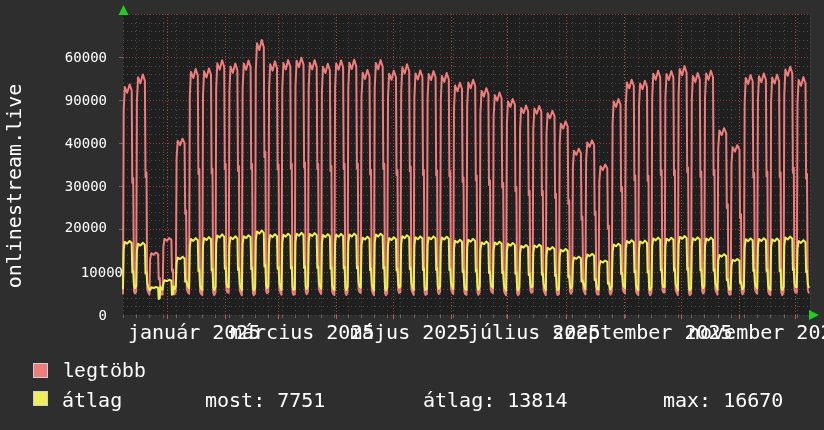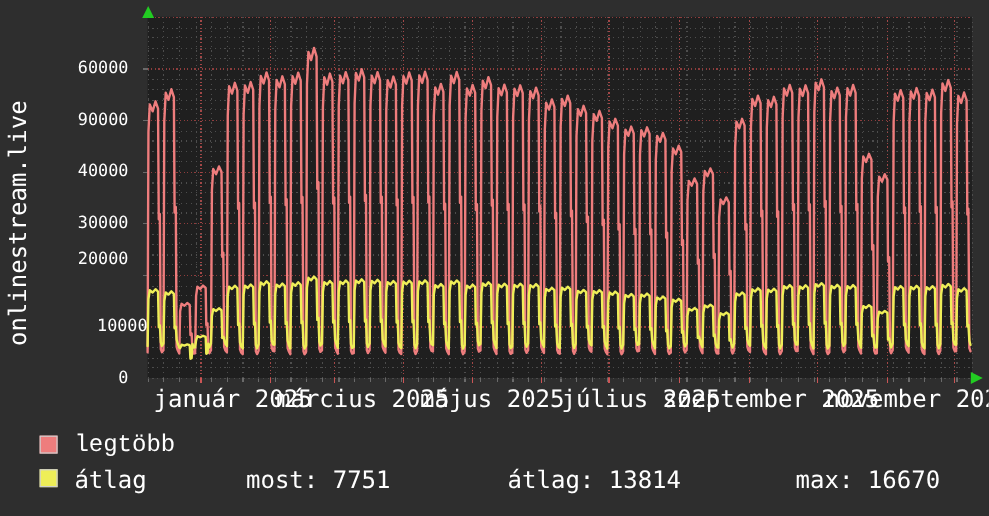--- a/index.html
+++ b/index.html
@@ -205,21 +205,21 @@
       <polygon points="819,315 809,310 809,320" fill="#22cc22"></polygon>
     </svg>
 
   <div class="ytitle-wrap">
     <span class="ytitle">onlinestream.live</span>
   </div>
 
   <div id="ylabels">
       <span class="ylab" style="left: 0px; top: 303px;">0</span>
       <span class="ylab" style="left: 16px; top: 260px;">10000</span>
-      <span class="ylab" style="left: 0px; top: 204px;">20000</span>
+      <span class="ylab" style="left: 0px; top: 215px;">20000</span>
       <span class="ylab" style="left: 0px; top: 174px;">30000</span>
       <span class="ylab" style="left: 0px; top: 131px;">40000</span>
       <span class="ylab" style="left: 0px; top: 88px;">90000</span>
       <span class="ylab" style="left: 0px; top: 45px;">60000</span>
     </div>
   <div id="xlabels">
       <span class="xlab" style="left: 128px;">január 2025</span>
       <span class="xlab" style="left: 230px;">március 2025</span>
       <span class="xlab" style="left: 350px;">május 2025</span>
       <span class="xlab" style="left: 468px;">július 2025</span>

